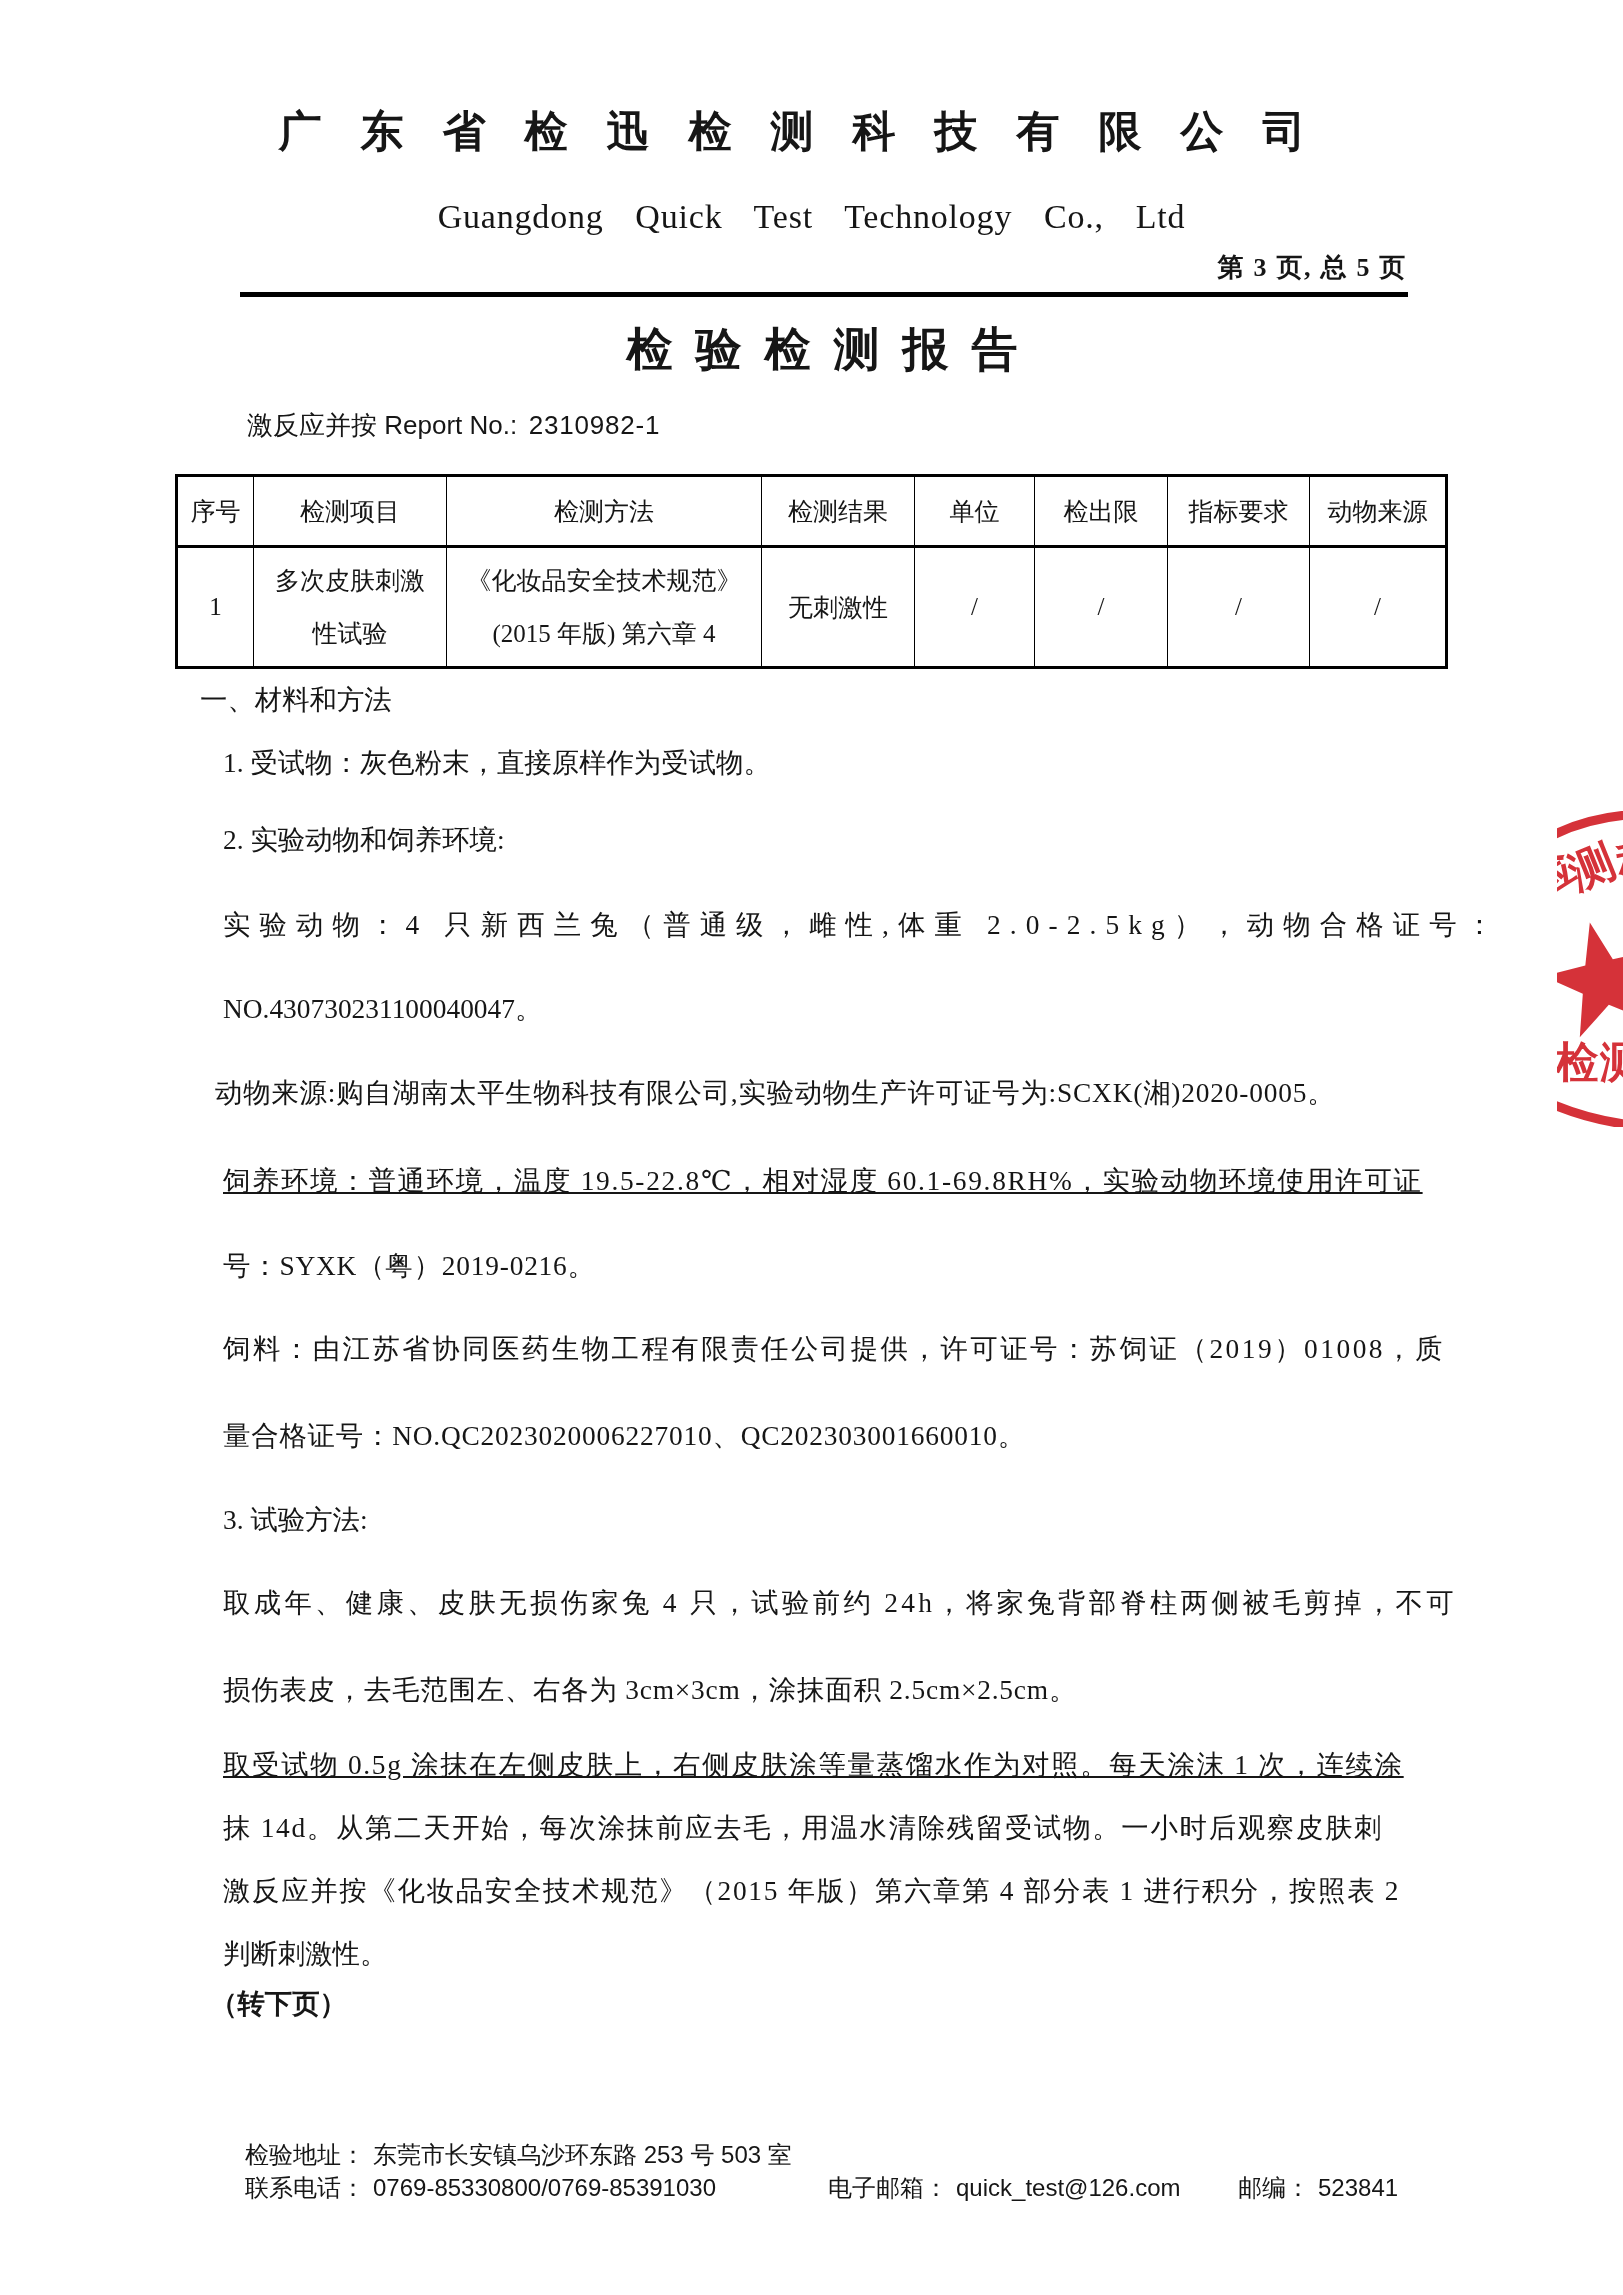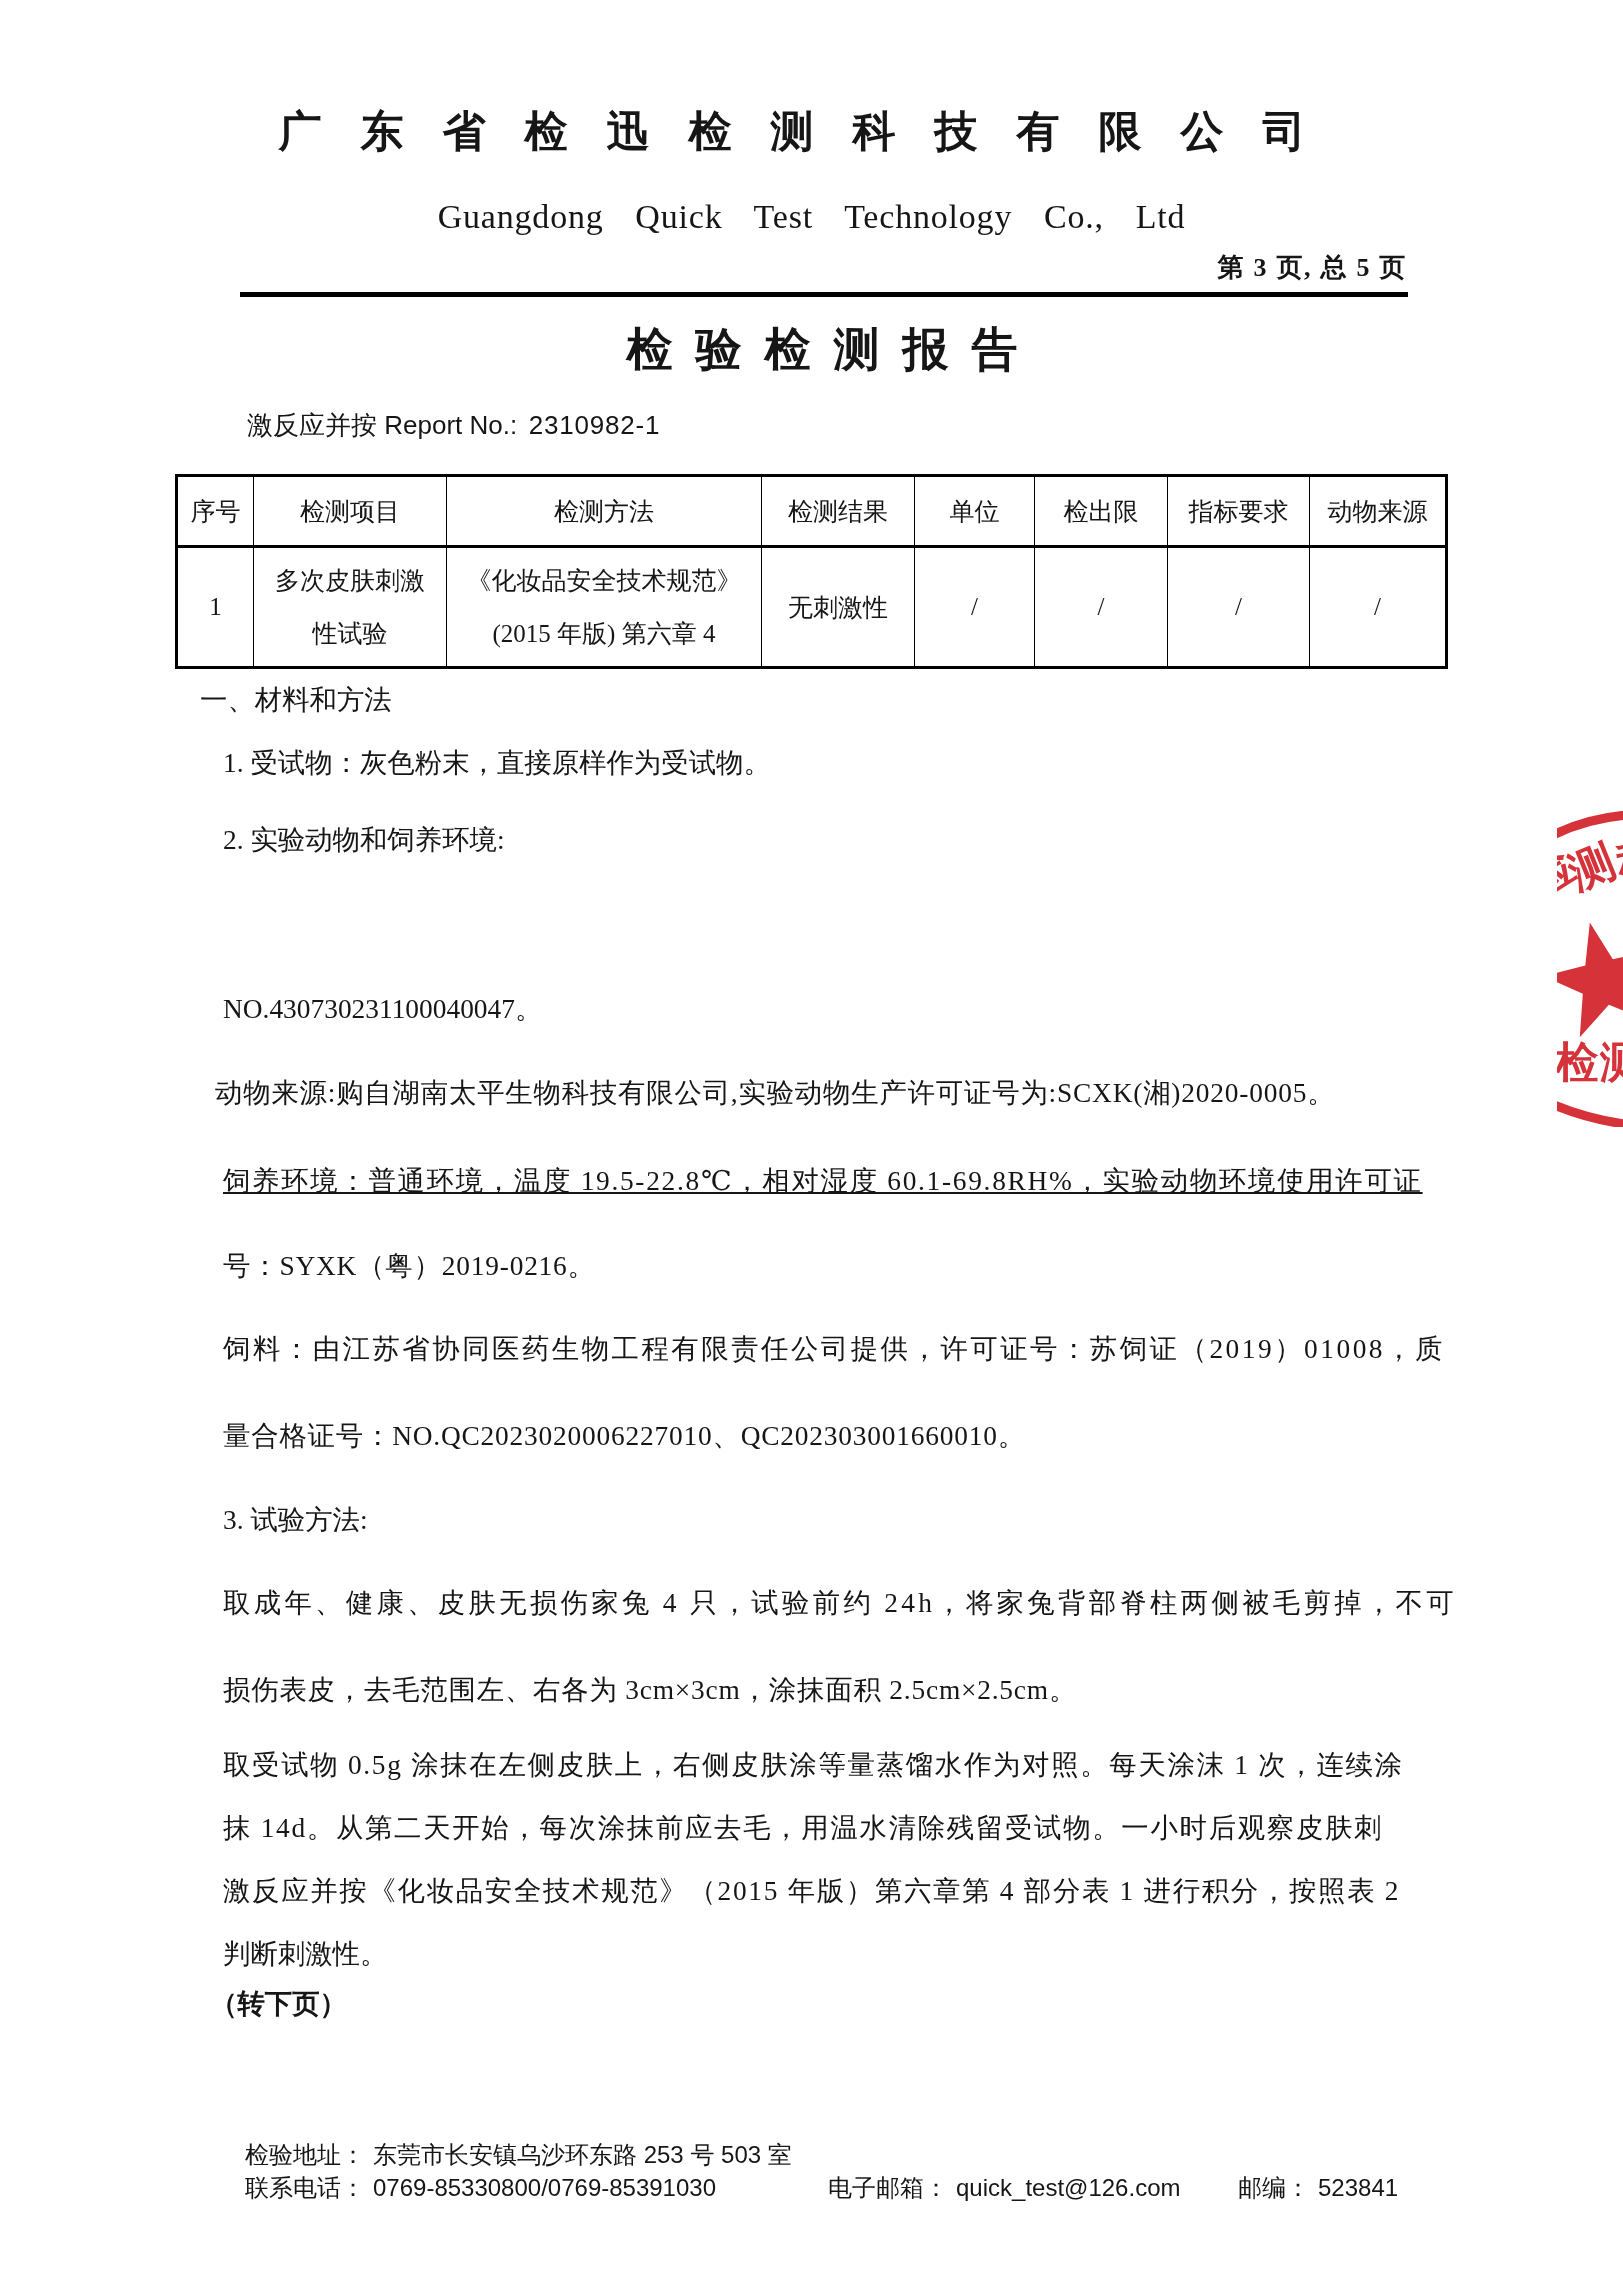--- a/index.html
+++ b/index.html
@@ -91,30 +91,31 @@
         <td>/</td>
         <td>/</td>
         <td>/</td>
       </tr>
     </tbody>
   </table>
 
   <div class="bline" style="left:200px;top:682px;">一、材料和方法</div>
   <div class="bline" style="left:223px;top:745px;">1. 受试物：灰色粉末，直接原样作为受试物。</div>
   <div class="bline" style="left:223px;top:822px;">2. 实验动物和饲养环境:</div>
+  <div class="bline" style="left:223px;top:907px;letter-spacing:9.1px;">实验动物：4 只新西兰兔（普通级，雌性,体重 2.0-2.5kg），动物合格证号：</div>
   <div class="bline" style="left:223px;top:991px;">NO.430730231100040047。</div>
   <div class="bline" style="left:215px;top:1075px;letter-spacing:0.8px;">动物来源:购自湖南太平生物科技有限公司,实验动物生产许可证号为:SCXK(湘)2020-0005。</div>
   <div class="bline" style="left:223px;top:1163px;letter-spacing:1.7px;text-decoration:underline;">饲养环境：普通环境，温度 19.5-22.8℃，相对湿度 60.1-69.8RH%，实验动物环境使用许可证</div>
   <div class="bline" style="left:223px;top:1248px;letter-spacing:0.8px;">号：SYXK（粤）2019-0216。</div>
   <div class="bline" style="left:223px;top:1331px;letter-spacing:2.5px;">饲料：由江苏省协同医药生物工程有限责任公司提供，许可证号：苏饲证（2019）01008，质</div>
   <div class="bline" style="left:223px;top:1418px;letter-spacing:0.8px;">量合格证号：NO.QC2023020006227010、QC202303001660010。</div>
   <div class="bline" style="left:223px;top:1502px;">3. 试验方法:</div>
   <div class="bline" style="left:223px;top:1585px;letter-spacing:3.3px;">取成年、健康、皮肤无损伤家兔 4 只，试验前约 24h，将家兔背部脊柱两侧被毛剪掉，不可</div>
   <div class="bline" style="left:223px;top:1672px;letter-spacing:0.8px;">损伤表皮，去毛范围左、右各为 3cm×3cm，涂抹面积 2.5cm×2.5cm。</div>
-  <div class="bline" style="left:223px;top:1747px;letter-spacing:1.7px;">取受试物 0.5g 涂抹在左侧皮肤上，右侧皮肤涂等量蒸馏水作为对照。每天涂沫 1 次，连续涂</div>
+  <div class="bline" style="left:223px;top:1747px;letter-spacing:1.7px;text-decoration:underline;">取受试物 0.5g 涂抹在左侧皮肤上，右侧皮肤涂等量蒸馏水作为对照。每天涂沫 1 次，连续涂</div>
   <div class="bline" style="left:223px;top:1810px;letter-spacing:1.7px;">抹 14d。从第二天开始，每次涂抹前应去毛，用温水清除残留受试物。一小时后观察皮肤刺</div>
   <div class="bline" style="left:223px;top:1873px;letter-spacing:1.7px;">激反应并按《化妆品安全技术规范》（2015 年版）第六章第 4 部分表 1 进行积分，按照表 2</div>
   <div class="bline" style="left:223px;top:1936px;">判断刺激性。</div>
   <div class="bline bold" style="left:210px;top:1986px;">（转下页）</div>
 
   <svg class="seal" viewBox="0 0 82 380">
     <path d="M -8 30 Q 38 7 90 4" fill="none" stroke="#d2232b" stroke-width="11" stroke-linecap="round"></path>
     <path d="M -8 352 Q 38 372 90 378" fill="none" stroke="#d2232b" stroke-width="11" stroke-linecap="round"></path>
     <text transform="translate(-22,104) rotate(-32)" font-size="54" fill="#d2232b">检</text>
     <text transform="translate(24,94) rotate(-22)" font-size="54" fill="#d2232b">测</text>

